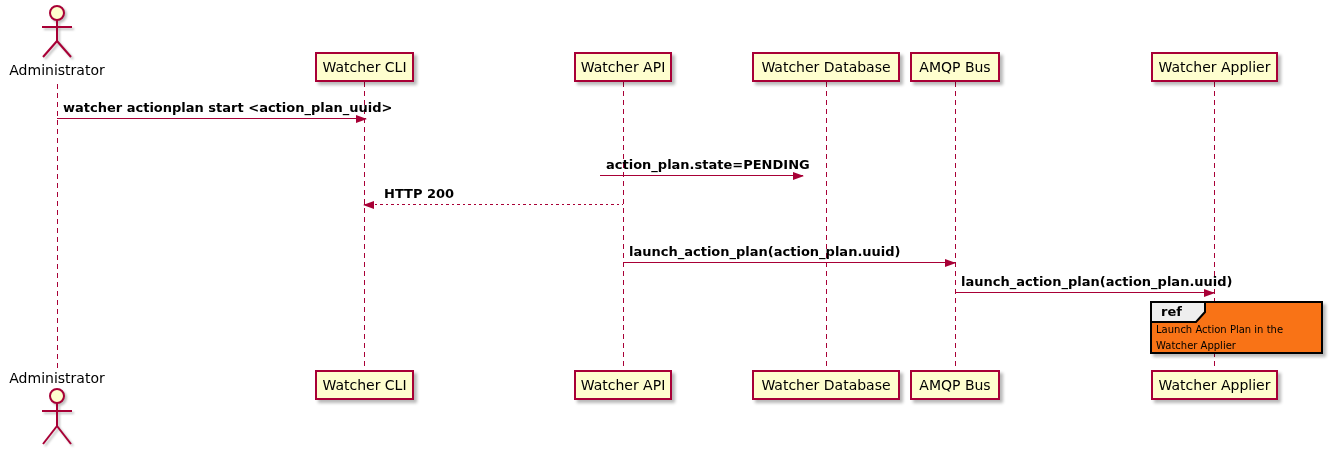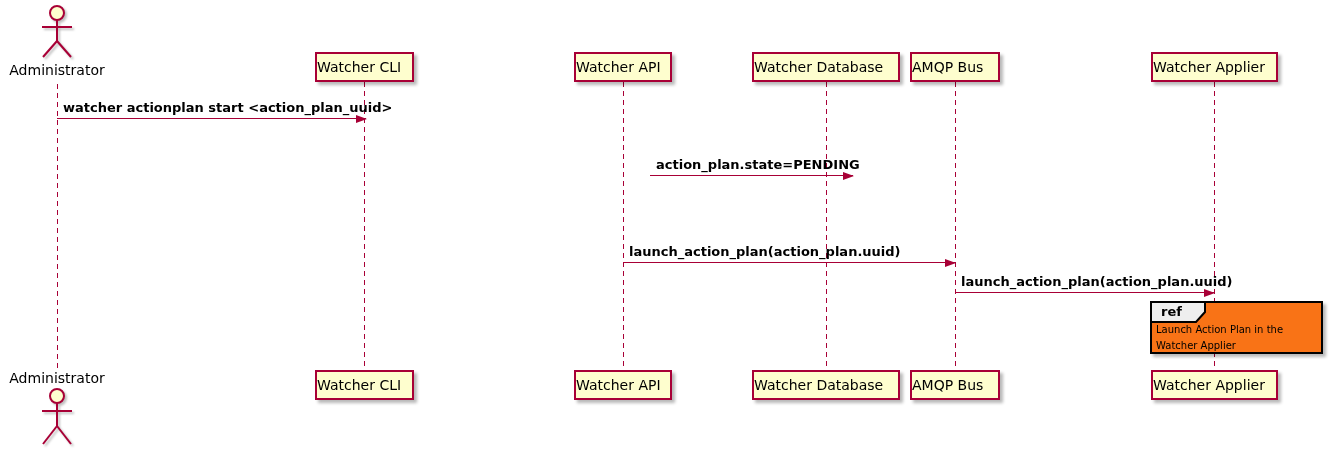--- a/index.html
+++ b/index.html
@@ -10,21 +10,21 @@
   }
   
   .lifeline{
     position:absolute;width:1px;z-index:0;
     background:repeating-linear-gradient(to bottom,#A80036 0 5px,transparent 5px 9px);
   }
   
   .pbox{
     position:absolute;height:30px;box-sizing:border-box;z-index:2;
     background:#FEFECE;border:2px solid #A80036;
-    display:flex;align-items:center;justify-content:flex-start;
+    display:flex;align-items:center;justify-content:center;
     font-size:14px;white-space:nowrap;
     box-shadow:3px 3px 3px rgba(0,0,0,0.28);
   }
   
   .actor{position:absolute;z-index:2;}
   .actor-label{
     position:absolute;width:110px;text-align:center;font-size:14px;white-space:nowrap;z-index:2;
   }
   .actor svg{filter:drop-shadow(2px 2px 1px rgba(0,0,0,0.25));}
   
@@ -101,26 +101,31 @@
     <span>Watcher Applier</span>
     </div>
 
   <div class="msg" style="left:57px;top:99px;width:309px;">
     <div class="label lbl-right">watcher actionplan start &lt;action_plan_uuid&gt;</div>
     <div class="line"></div>
     <div class="head right"></div>
   </div>
 
 
-  <div class="msg" style="left:650px;top:156px;width:203px;text-align:center;">
+  <div class="msg" style="left:600px;top:156px;width:203px;text-align:center;">
     <div class="label lbl-right">action_plan.state=PENDING</div>
     <div class="line"></div>
     <div class="head right"></div>
   </div>
 
+  <div class="msg" style="left:364px;top:185px;width:259px;">
+    <div class="label lbl-left">HTTP 200</div>
+    <div class="line dotted"></div>
+    <div class="head left"></div>
+  </div>
 
 
   <div class="msg" style="left:623px;top:243px;width:332px;">
     <div class="label lbl-right">launch_action_plan(action_plan.uuid)</div>
     <div class="line"></div>
     <div class="head right"></div>
   </div>
 
   <div class="msg" style="left:955px;top:273px;width:259px;">
     <div class="label lbl-right">launch_action_plan(action_plan.uuid)</div>

